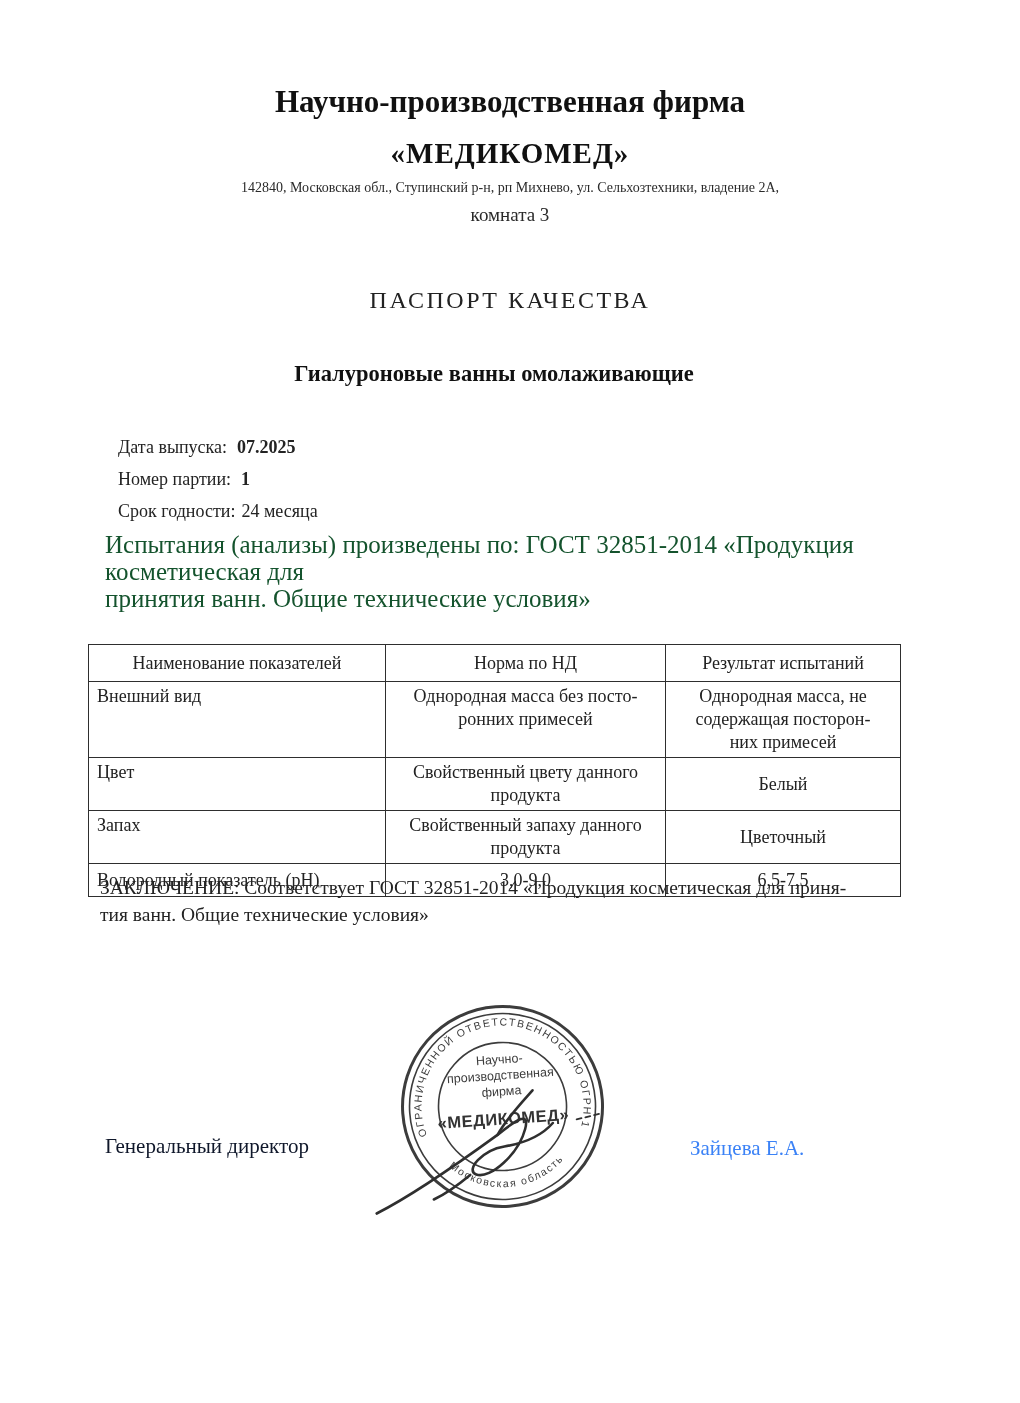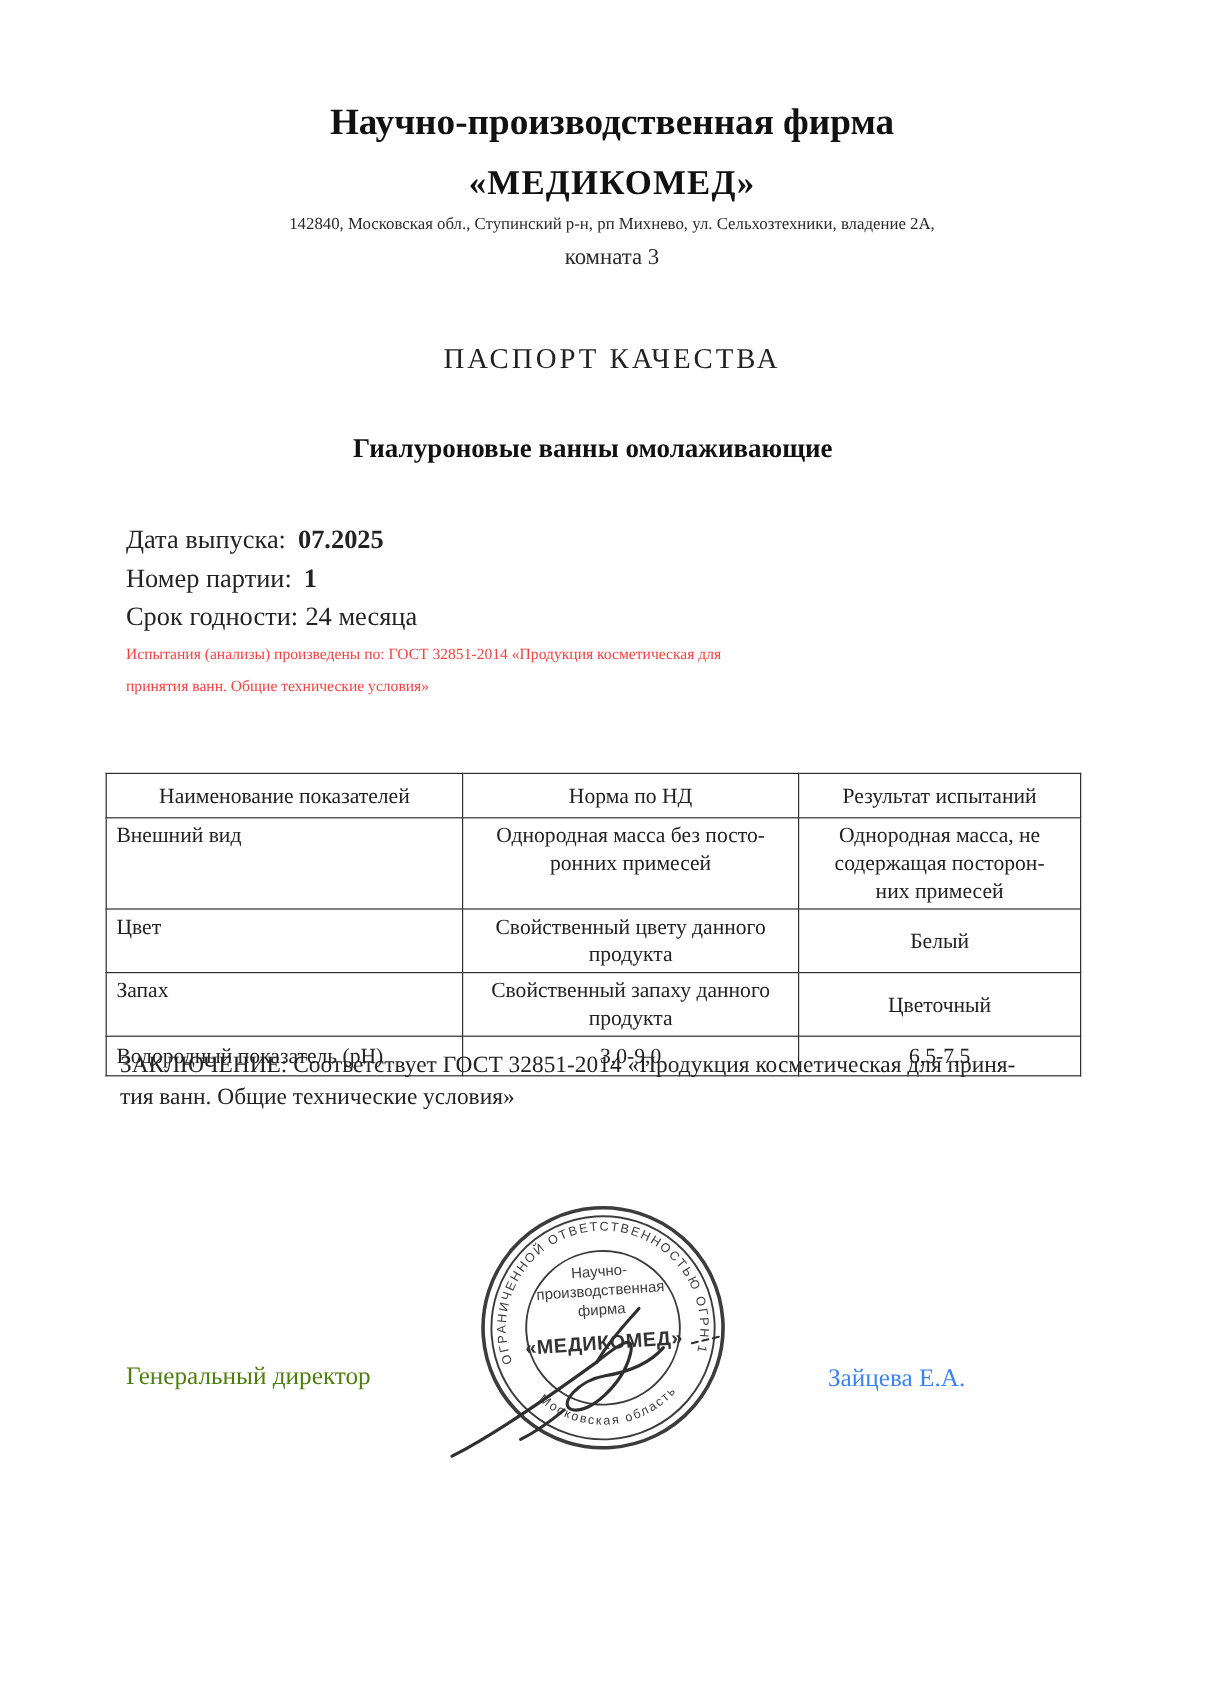--- a/index.html
+++ b/index.html
@@ -18,27 +18,27 @@
 
   .company-l1 { top: 30px;  font-size: 31px; font-weight: bold; color: #111; }
   .company-l2 { top: 84px;  font-size: 31px; font-weight: bold; color: #111; }
   .company-l3 { top: 137px; font-size: 29px; font-weight: bold; color: #111; letter-spacing: 1px; }
   .addr1 { top: 180px; font-size: 14px; color: #2a2a2a; }
   .addr2 { top: 204px; font-size: 19px; color: #2a2a2a; }
 
   .doc-title { top: 287px; font-size: 24px; letter-spacing: 2.5px; color: #222; }
   .product-name { top: 361px; font-size: 22.5px; font-weight: bold; color: #111; transform: translateX(-16px); }
 
-  .detail-line { left: 105px; font-size: 22px; color: #232323; }
+  .detail-line { left: 118px; font-size: 18px; color: #232323; }
   .dl1 { top: 437px; }
   .dl2 { top: 469px; }
   .dl3 { top: 501px; }
   .detail-line .val { font-weight: bold; margin-left: 10px; }
   .detail-line .val2 { margin-left: 6px; margin-top: 36px; }
-  .tests-note { top: 531px; left: 105px; width: 800px; font-size: 13px; line-height: 27px; white-space: pre-line; color: #ef4444; }
+  .tests-note { top: 531px; left: 105px; width: 800px; font-size: 25px; line-height: 27px; white-space: pre-line; color: #14532d; }
 
   table.spec {
     position: absolute;
     top: 600px; left: 88px;
     width: 812px;
     border-collapse: collapse;
     font-size: 18px;
     color: #222;
     table-layout: fixed;
     margin-top: 44px;
@@ -52,21 +52,21 @@
   }
   table.spec th { text-align: center; height: 30px; }
   td.c-name { text-align: left; }
   td.c-norm, td.c-res { text-align: center; white-space: pre-line; }
   tr.r1 td { height: 66px; }
   tr.r2 td, tr.r3 td { height: 46px; }
   tr.r4 td { height: 26px; }
 
   .conclusion { top: 834px; left: 100px; width: 810px; font-size: 19.5px; line-height: 27px; white-space: pre-line; color: #232323; margin-top: 40px; }
 
-  .director-label { top: 1134px; left: 105px; font-size: 21px; color: #4d7c0f; }
+  .director-label { top: 1134px; left: 105px; font-size: 21px; color: #0f172a; }
   .director-name  { top: 1136px; left: 690px; font-size: 21px; color: #3b82f6; }
 
   .stamp-wrap { top: 995px; left: 348px; width: 352px; height: 235px; transform: rotate(-4deg); }
   .stamp-wrap svg { overflow: visible; }
   .ring-text { font-family: "Liberation Sans", sans-serif; font-size: 10.5px; letter-spacing: 1.6px; fill: #3c3c3c; }
   .inner-small { font-family: "Liberation Sans", sans-serif; font-size: 12.5px; fill: #3c3c3c; }
   .inner-big { font-family: "Liberation Sans", sans-serif; font-size: 16.5px; font-weight: bold; letter-spacing: 0.5px; fill: #333; }
 </style>
 </head>
 <body>

